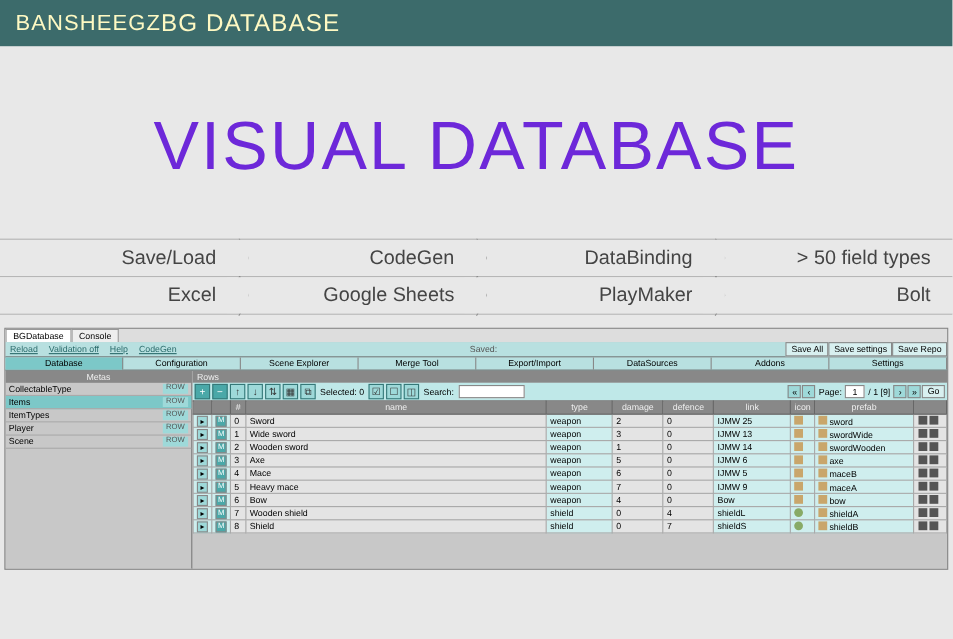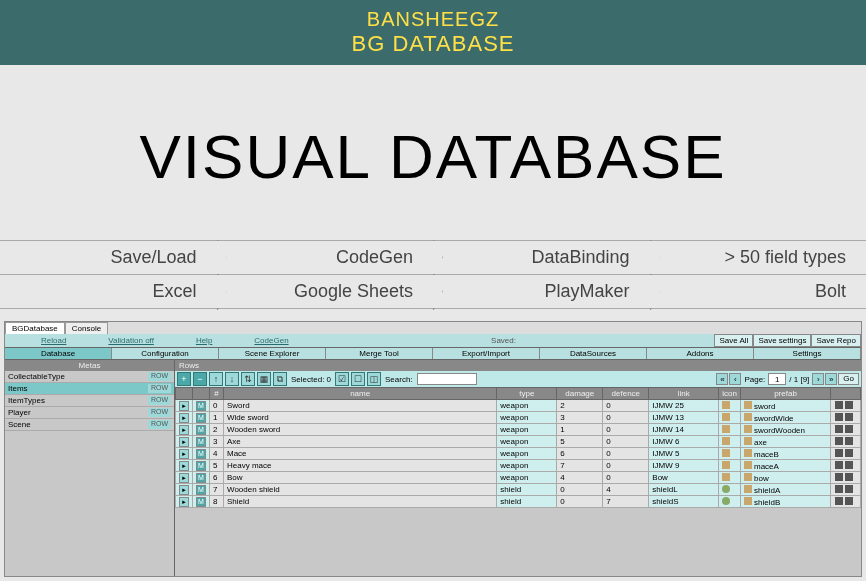--- a/index.html
+++ b/index.html
@@ -1,42 +1,42 @@
 <!DOCTYPE html>
 <html><head>
 <meta charset="utf-8">
 <style>
 * { box-sizing: border-box; margin: 0; padding: 0; font-family: Arial, sans-serif; }
 body { width: 866px; height: 581px; background: #e8e8e8; overflow: hidden; }
 
-.header { display: flex; justify-content: flex-end; align-items: center; background: #3c6b6b; color: #fde047; padding: 8px 14px; font-weight: 300; letter-spacing: 1px; flex-direction: column; }
+.header { display: flex; justify-content: flex-start; align-items: center; background: #3c6b6b; color: #fef9c3; padding: 8px 14px; font-weight: 300; letter-spacing: 1px; }
 .header-left { font-size: 20px; }
 .header-right { font-size: 22px; font-weight: 400; }
 
 .hero { text-align: center; padding: 56px 0 48px; }
-.hero-title { font-size: 62px; font-weight: 300; color: #000000; letter-spacing: 2px; }
+.hero-title { font-size: 62px; font-weight: 300; color: #6d28d9; letter-spacing: 2px; }
 
 .features { display: flex; flex-direction: column; }
 .feature-row { display: flex; border-top: 1px solid #aaa; }
 .feature-row:last-child { border-bottom: 1px solid #aaa; }
 .feature-cell { flex: 1; position: relative; padding: 6px 20px; font-size: 18px; color: #444; background: #e8e8e8; text-align: right; }
 .feature-cell::after { content: ''; position: absolute; right: -10px; top: 0; bottom: 0; width: 20px; background: #e8e8e8; clip-path: polygon(0 0, 50% 0, 100% 50%, 50% 100%, 0 100%); z-index: 1; border-right: 1px solid #aaa; }
 .feature-cell:last-child::after { display: none; }
 .chev-border { position: absolute; right: -1px; top: -1px; bottom: -1px; width: 20px; pointer-events: none; }
 .chev-border::before { content: ''; position: absolute; inset: 0; border-right: 1px solid #888; transform: skewX(28deg); transform-origin: top; height: 50%; }
 .chev-border::after { content: ''; position: absolute; bottom: 0; left:0; right:0; border-right: 1px solid #888; transform: skewX(-28deg); transform-origin: bottom; height: 50%; }
 
-.db-panel { margin: 12px 4px 4px; border: 1px solid #888; background: #c0c0c0; font-size: 9px; height: 256px; display: flex; flex-direction: column; }
+.db-panel { margin: 12px 4px 4px; border: 1px solid #888; background: #c0c0c0; font-size: 9px; height: 220px; display: flex; flex-direction: column; }
 .db-win-tabs { display: flex; background: #ddd; }
 .db-win-tab { padding: 1px 6px; border: 1px solid #999; border-bottom: none; background: #eee; font-size: 8px; }
 .db-win-tab.active { background: #fff; }
 
 .db-topbar { display: flex; background: #b8e0e0; border-bottom: 1px solid #666; align-items: center; }
 .db-top-links { display: flex; gap: 2px; }
-.db-top-link { color: #2a6b6b; padding: 1px 4px; font-size: 8px; text-decoration: underline; cursor: pointer; margin-left: 32px; }
+.db-top-link { color: #2a6b6b; padding: 1px 4px; font-size: 8px; text-decoration: underline; cursor: pointer; }
 .db-saved { flex: 1; text-align: center; color: #555; font-size: 8px; }
 .db-top-buttons { display: flex; }
 .db-top-btn { border: 1px solid #888; background: #d8f0f0; padding: 1px 4px; font-size: 8px; cursor: pointer; }
 
 .db-tabs { display: flex; background: #b8e0e0; text-align: center; border-bottom: 1px solid #666; }
 .db-tab { flex: 1; padding: 1px 4px; font-size: 8px; border-right: 1px solid #888; cursor: pointer; }
 .db-tab.active { background: #7cc8c8; }
 
 .db-body { display: flex; flex: 1; overflow: hidden; }
 .db-sidebar { width: 170px; background: #c8c8c8; border-right: 1px solid #666; }

